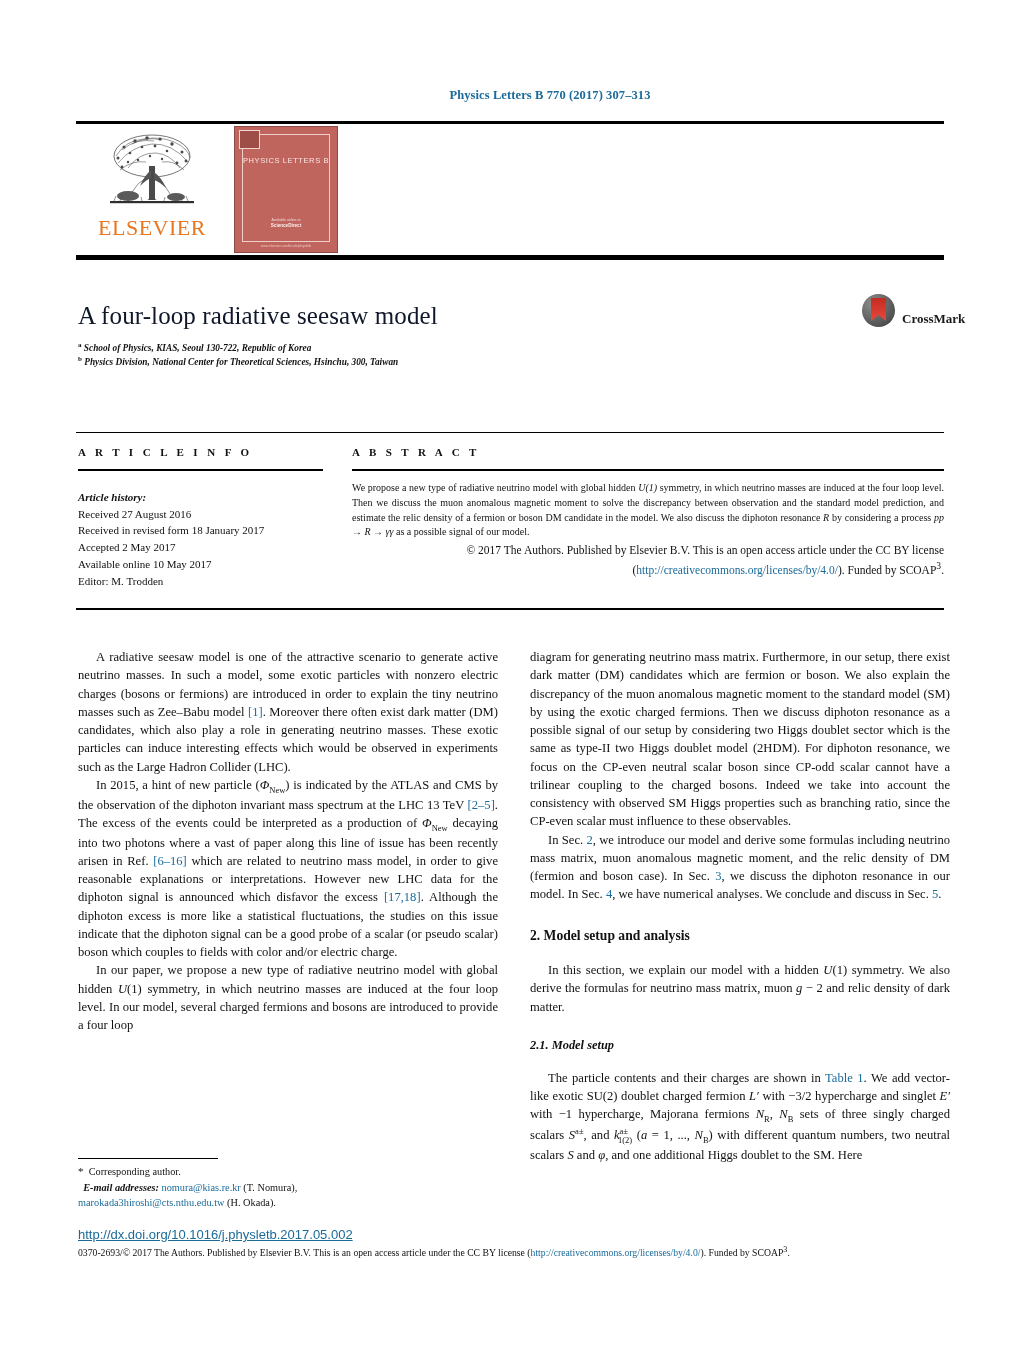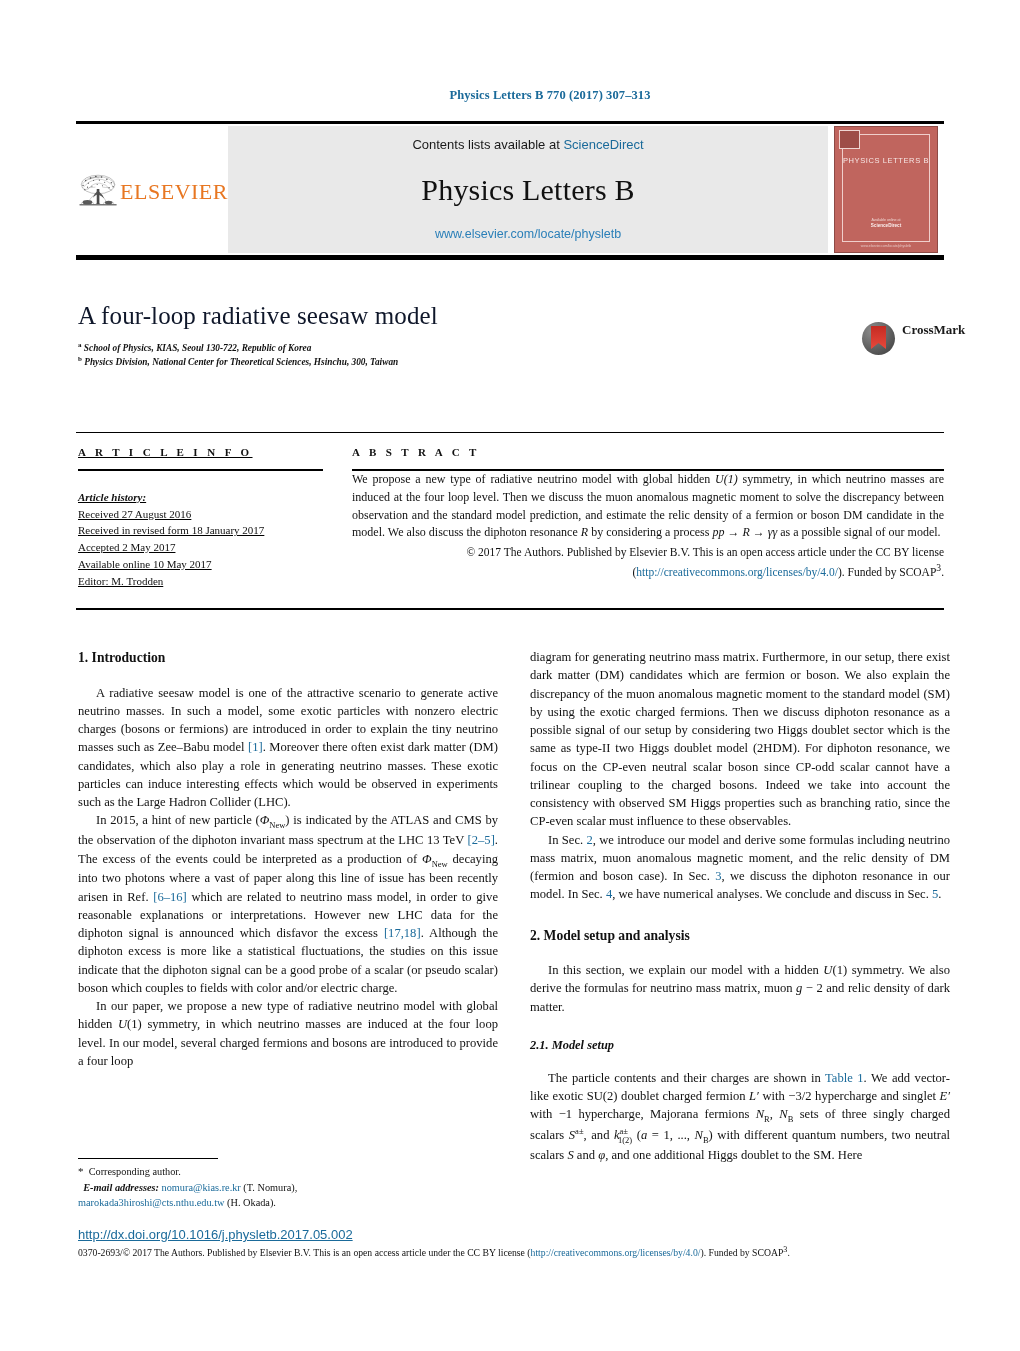--- a/index.html
+++ b/index.html
@@ -50,21 +50,21 @@
   .masthead-row {
     display: flex;
     align-items: stretch;
     height: 127px;
     margin-top: 2px;
   }
   .elsevier-block {
     width: 152px;
     flex: 0 0 152px;
     display: flex;
-    flex-direction: row;
+    flex-direction: column;
     align-items: center;
     justify-content: flex-start;
     padding-top: 4px;
     box-sizing: border-box;
   }
   .elsevier-tree {
     width: 100px;
     height: 86px;
   }
   .elsevier-word {
@@ -197,23 +197,23 @@
     font-style: italic;
     font-size: 9.3px;
     color: #111;
     line-height: 1.42;
     font-weight: bold;
   }
   .affil sup { font-size: 7px; font-style: normal; }
 
   .crossmark {
     position: absolute;
-    left: 862px; top: 322px;
+    left: 862px; top: 291px;
     width: 110px; height: 36px;
-    display: flex; align-items: flex-start;
+    display: flex; align-items: flex-end;
   }
   .crossmark-badge {
     width: 33px; height: 33px; border-radius: 50%;
     background: radial-gradient(circle at 32% 28%, #8d8d8d 0%, #5f5f5f 55%, #3a3a3a 100%);
     position: relative;
     flex: 0 0 33px;
   }
   .crossmark-badge::after {
     content: "";
     position: absolute; left: 9px; top: 4px;
@@ -234,21 +234,20 @@
     position: absolute;
     left: 76px; top: 432px;
     width: 868px;
     height: 1px;
     background: #000;
   }
   .info-col {
     position: absolute;
     left: 78px; top: 446px;
     width: 245px;
-    text-decoration: underline;
   }
   .abs-col {
     position: absolute;
     left: 352px; top: 446px;
     width: 592px;
   }
   .sec-head {
     font-family: "Liberation Serif", serif;
     font-size: 11px;
     font-weight: bold;
@@ -261,22 +260,23 @@
   }
   .info-body {
     margin-top: 18px;
     font-family: "Liberation Serif", serif;
     font-size: 11px;
     line-height: 1.52;
     color: #111;
   }
   .info-body .it { font-style: italic; font-weight: bold; }
   .abs-body {
-    font-family: "Liberation Serif", serif;
-    font-size: 12px;
+    margin-top: 10px;
+    font-family: "Liberation Serif", serif;
+    font-size: 10px;
     line-height: 1.48;
     text-align: justify;
     color: #111;
   }
   .abs-copy {
     margin-top: 2px;
     text-indent: 12px;
     font-family: "Liberation Serif", serif;
     font-size: 11.5px;
     line-height: 1.48;
@@ -420,27 +420,20 @@
                 <path d="M86 71 L84 66"></path>
               <path d="M80 71 L78 65"></path>
                 <path d="M40 71 L39 67"></path>
                 <path d="M62 71 L63 67"></path>
             </g>
           </g>
         </svg>
         <div class="elsevier-word">ELSEVIER</div>
       </div>
 
-      <div class="banner">
-        <div class="banner-top">
-          <span>Contents lists available at </span><a class="lnk" href="#">ScienceDirect</a>
-        </div>
-        <div class="banner-journal">Physics Letters B</div>
-        <a class="banner-url" href="#">www.elsevier.com/locate/physletb</a>
-      </div>
 
       <div class="cover-block">
         <div class="cover">
           <div class="cover-inner-frame"></div>
           <div class="cover-badge"></div>
           <div class="cover-title">PHYSICS LETTERS B</div>
           <div class="cover-foot1">Available online at</div>
           <div class="cover-foot2">ScienceDirect</div>
           <div class="cover-foot3">www.elsevier.com/locate/physletb</div>
         </div>
@@ -485,21 +478,20 @@
       <span>We propose a new type of radiative neutrino model with global hidden </span><span class="mathit">U(1)</span><span> symmetry, in which neutrino masses are induced at the four loop level. Then we discuss the muon anomalous magnetic moment to solve the discrepancy between observation and the standard model prediction, and estimate the relic density of a fermion or boson DM candidate in the model. We also discuss the diphoton resonance </span><span class="mathit">R</span><span> by considering a process </span><span class="mathit">pp → R → γγ</span><span> as a possible signal of our model.</span>
     </div>
     <div class="abs-copy">
       <span>© 2017 The Authors. Published by Elsevier B.V. This is an open access article under the CC BY license (</span><a class="lnk" href="#">http://creativecommons.org/licenses/by/4.0/</a><span>). Funded by SCOAP</span><sup>3</sup><span>.</span>
     </div>
   </div>
 
   <div class="rule-abs-bottom"></div>
 
   <div class="col col-left">
-    <div class="h2">1. Introduction</div>
     <p class="para">
       A radiative seesaw model is one of the attractive scenario to generate active neutrino masses. In such a model, some exotic particles with nonzero electric charges (bosons or fermions) are introduced in order to explain the tiny neutrino masses such as Zee–Babu model <a class="lnk" href="#">[1]</a>. Moreover there often exist dark matter (DM) candidates, which also play a role in generating neutrino masses. These exotic particles can induce interesting effects which would be observed in experiments such as the Large Hadron Collider (LHC).
     </p>
     <p class="para">
       In 2015, a hint of new particle (<span class="mathit">Φ</span><sub class="s">New</sub>) is indicated by the ATLAS and CMS by the observation of the diphoton invariant mass spectrum at the LHC 13 TeV <a class="lnk" href="#">[2–5]</a>. The excess of the events could be interpreted as a production of <span class="mathit">Φ</span><sub class="s">New</sub> decaying into two photons where a vast of paper along this line of issue has been recently arisen in Ref. <a class="lnk" href="#">[6–16]</a> which are related to neutrino mass model, in order to give reasonable explanations or interpretations. However new LHC data for the diphoton signal is announced which disfavor the excess <a class="lnk" href="#">[17,18]</a>. Although the diphoton excess is more like a statistical fluctuations, the studies on this issue indicate that the diphoton signal can be a good probe of a scalar (or pseudo scalar) boson which couples to fields with color and/or electric charge.
     </p>
     <p class="para">
       In our paper, we propose a new type of radiative neutrino model with global hidden <span class="mathit">U</span>(1) symmetry, in which neutrino masses are induced at the four loop level. In our model, several charged fermions and bosons are introduced to provide a four loop
     </p>
   </div>

